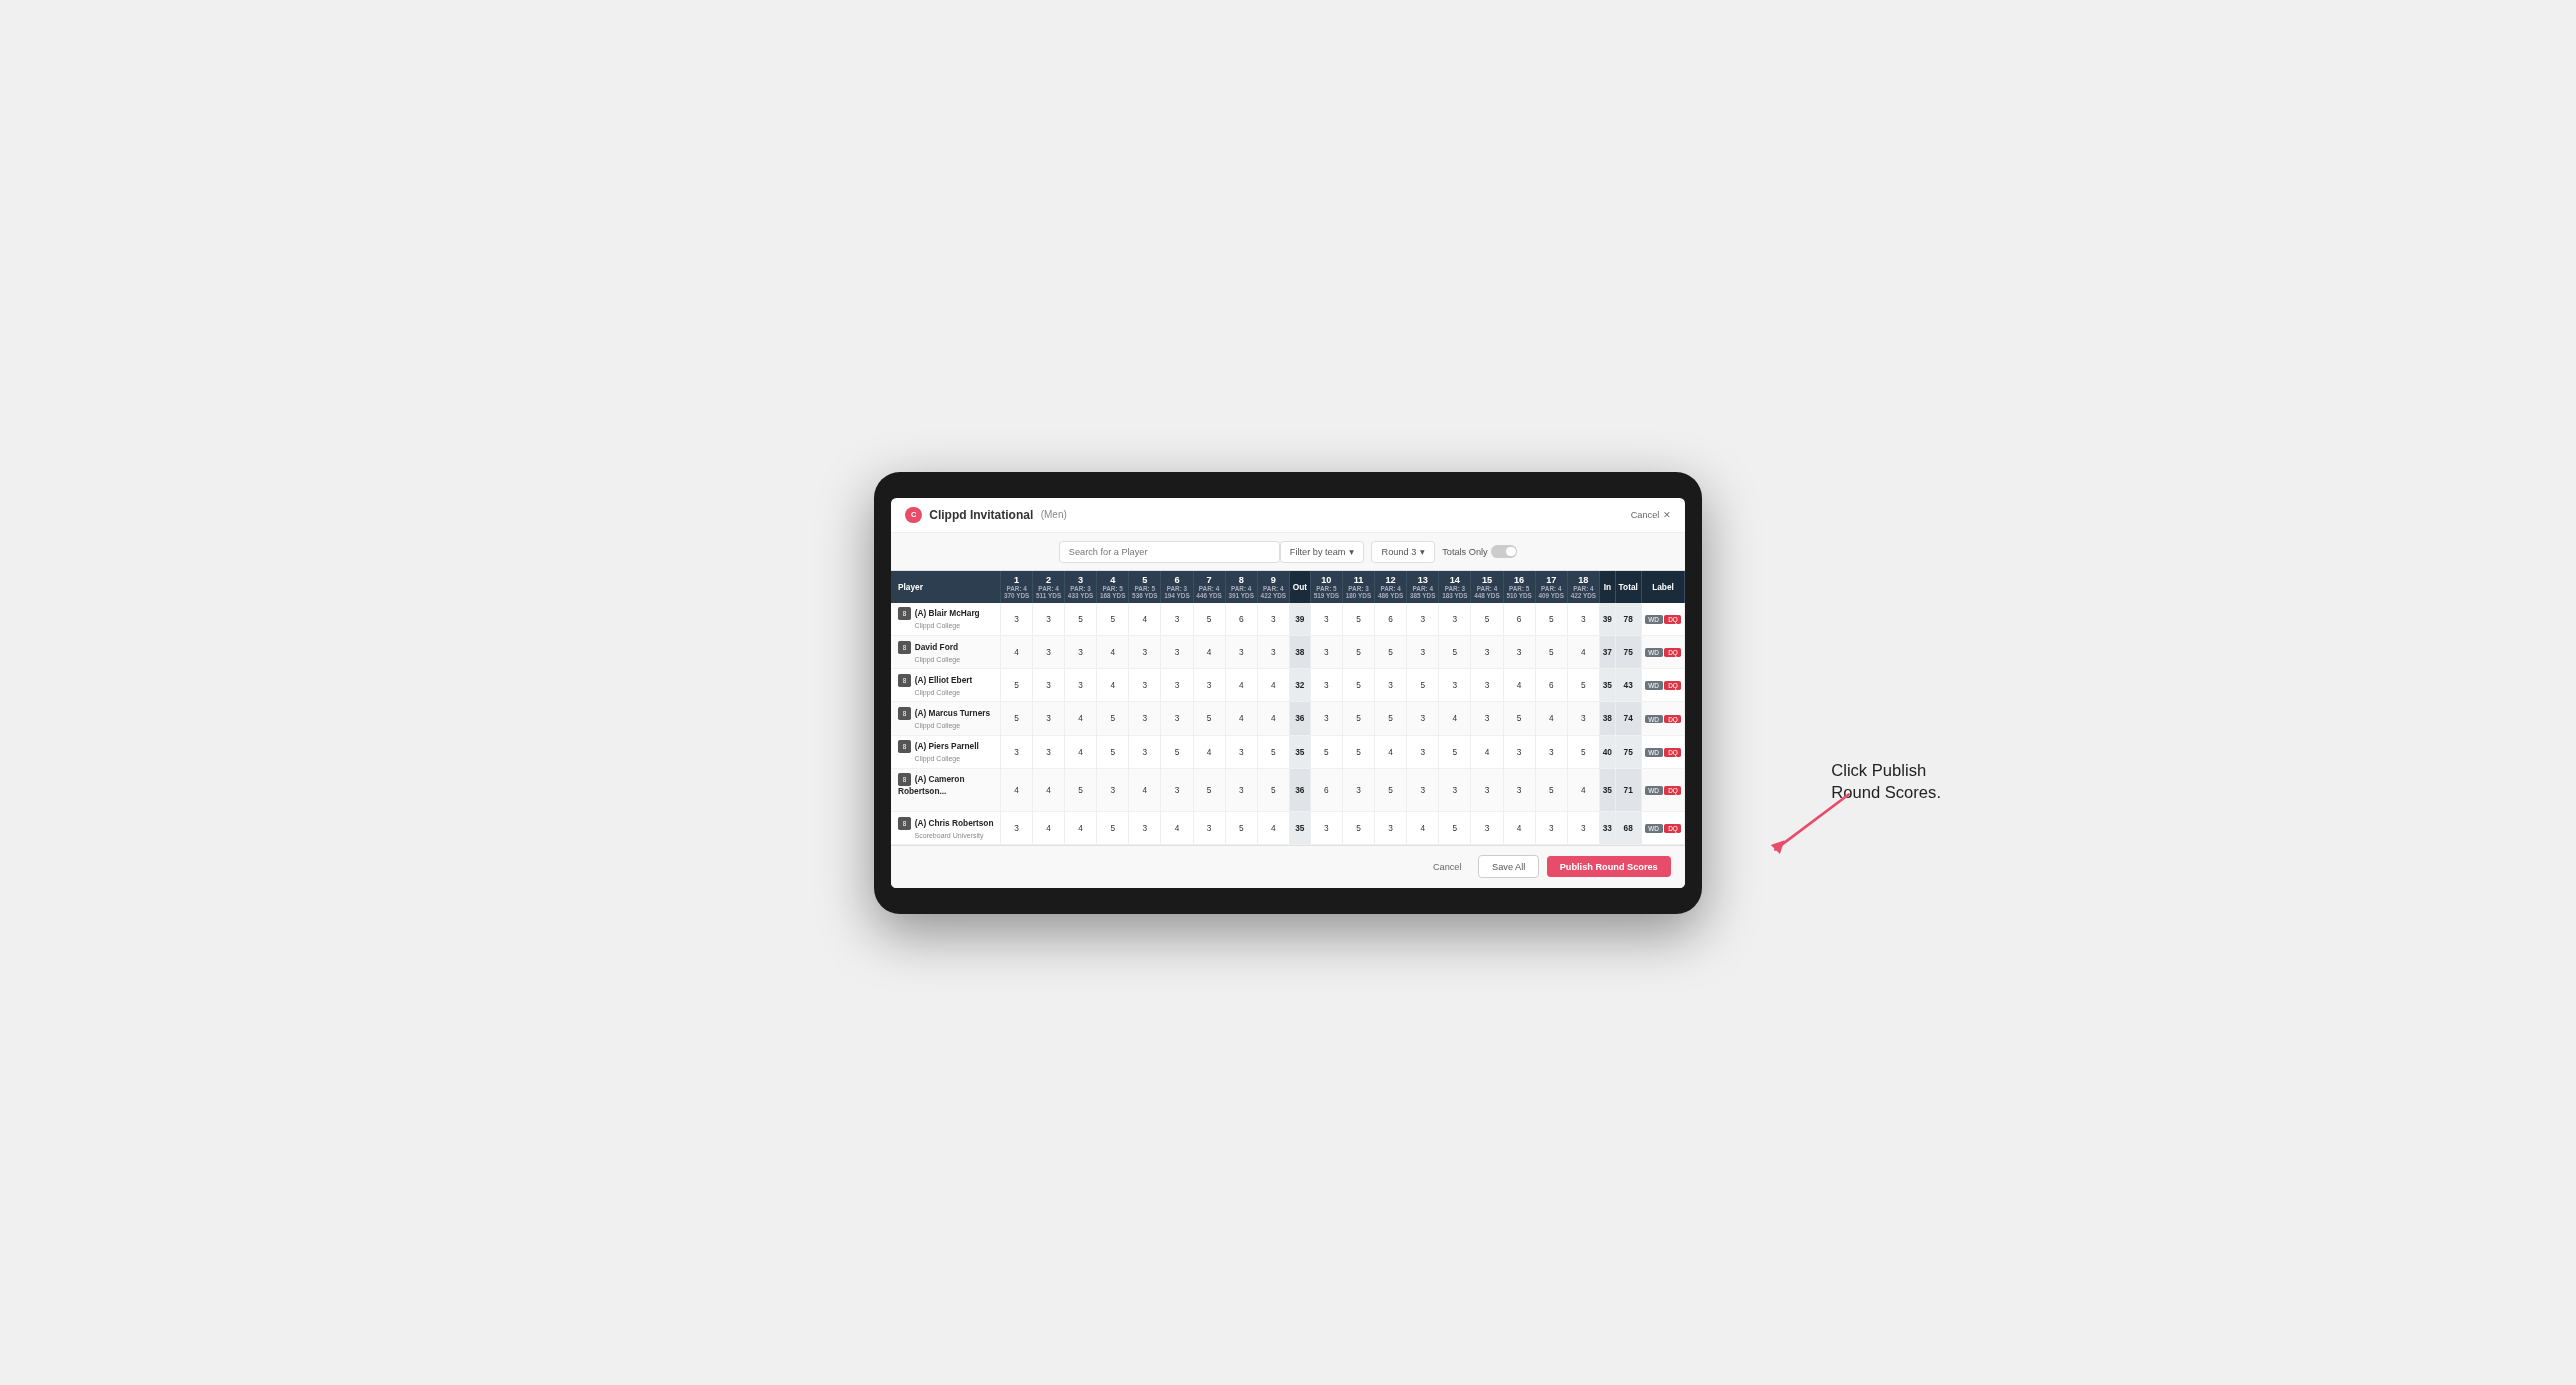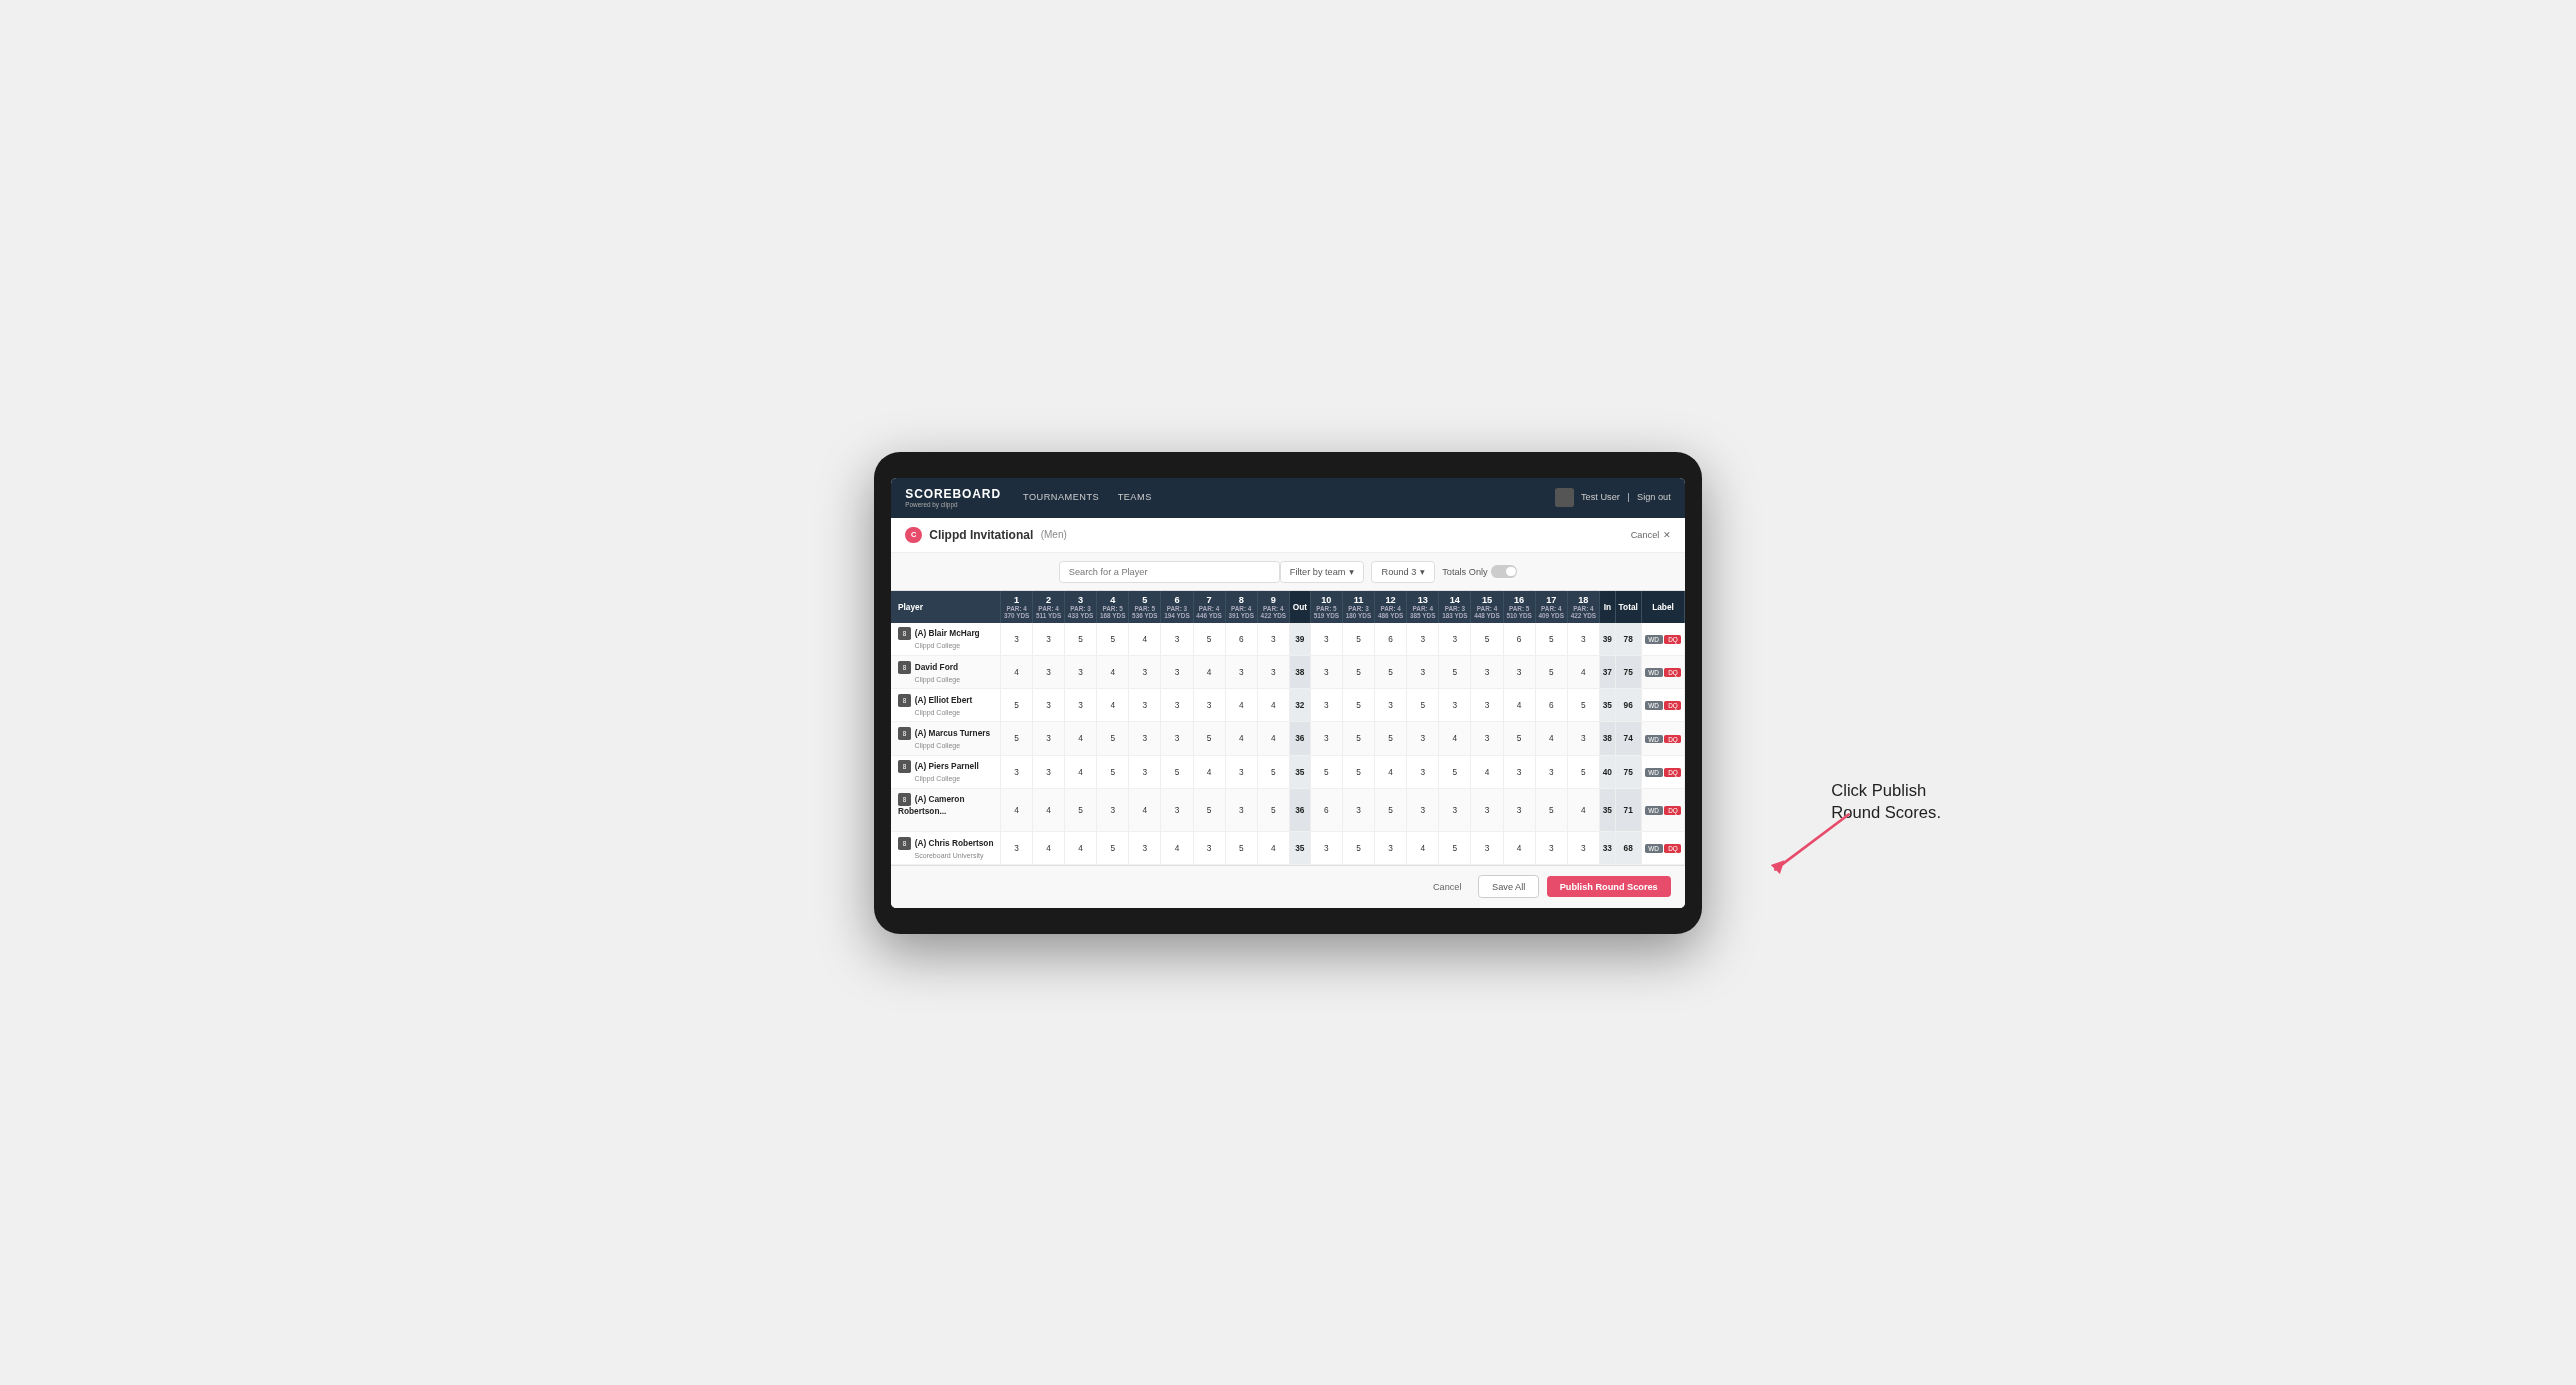--- a/index.html
+++ b/index.html
@@ -367,38 +367,20 @@
       left: -74px;
     }
   </style>
 </head>
 <body>
 
 <div class="outer-wrapper">
   <div class="tablet-frame">
     <div class="tablet-screen">
 
-      <div class="top-nav">
-        <div class="top-nav-left">
-          <div class="logo-area">
-            <span class="logo-title">SCOREBOARD</span>
-            <span class="logo-subtitle">Powered by clippd</span>
-          </div>
-          <div class="nav-links">
-            <span class="nav-link">TOURNAMENTS</span>
-            <span class="nav-link">TEAMS</span>
-          </div>
-        </div>
-        <div class="top-nav-right">
-          <div class="user-avatar"></div>
-          <span>Test User</span>
-          <span>|</span>
-          <span style="cursor:pointer">Sign out</span>
-        </div>
-      </div>
 
       <div class="tournament-header">
         <div class="tournament-title">
           <div class="clippd-icon">C</div>
           <span>Clippd Invitational</span>
           <span class="tournament-subtitle">(Men)</span>
         </div>
         <div class="cancel-btn">
           <span>Cancel</span>
           <span>✕</span>
@@ -519,21 +501,21 @@
                 <td>3</td>
                 <td>5</td>
                 <td>3</td>
                 <td>5</td>
                 <td>3</td>
                 <td>3</td>
                 <td>4</td>
                 <td>6</td>
                 <td>5</td>
                 <td class="in-col">35</td>
-                <td class="total-col">96</td>
+                <td class="total-col">43</td>
                 <td><span class="label-wd">WD</span><span class="label-dq">DQ</span></td>
               </tr>
               <tr>
                 <td class="player-cell"><span class="player-rank">8</span><span class="player-name">(A) Marcus Turners</span><br><span class="player-team" style="padding-left:16.6px">Clippd College</span></td>
                 <td>5</td>
                 <td>3</td>
                 <td>4</td>
                 <td>5</td>
                 <td>3</td>
                 <td>3</td>

